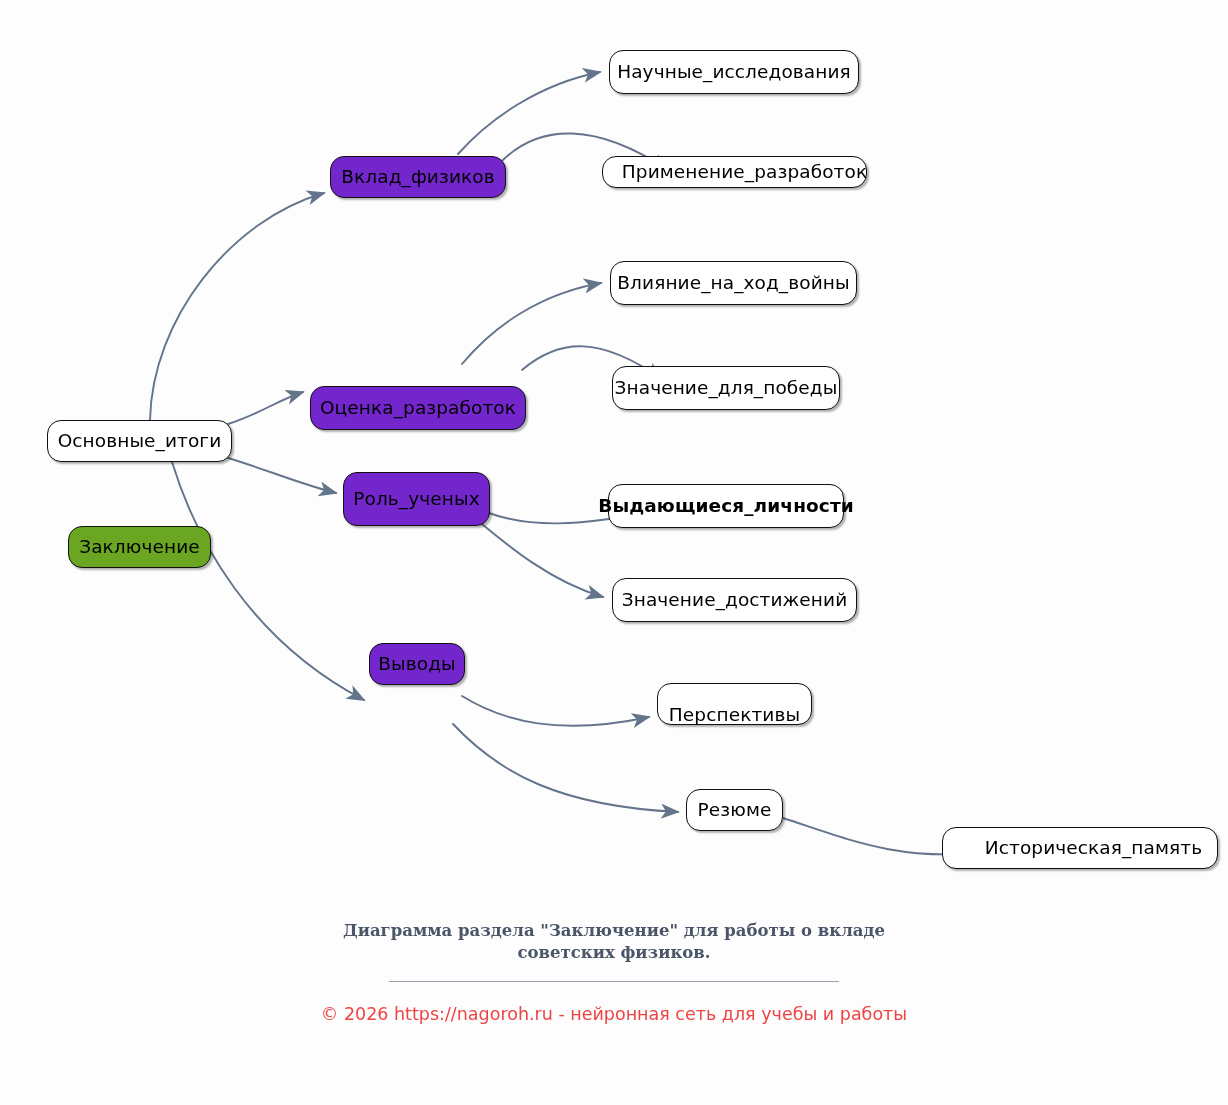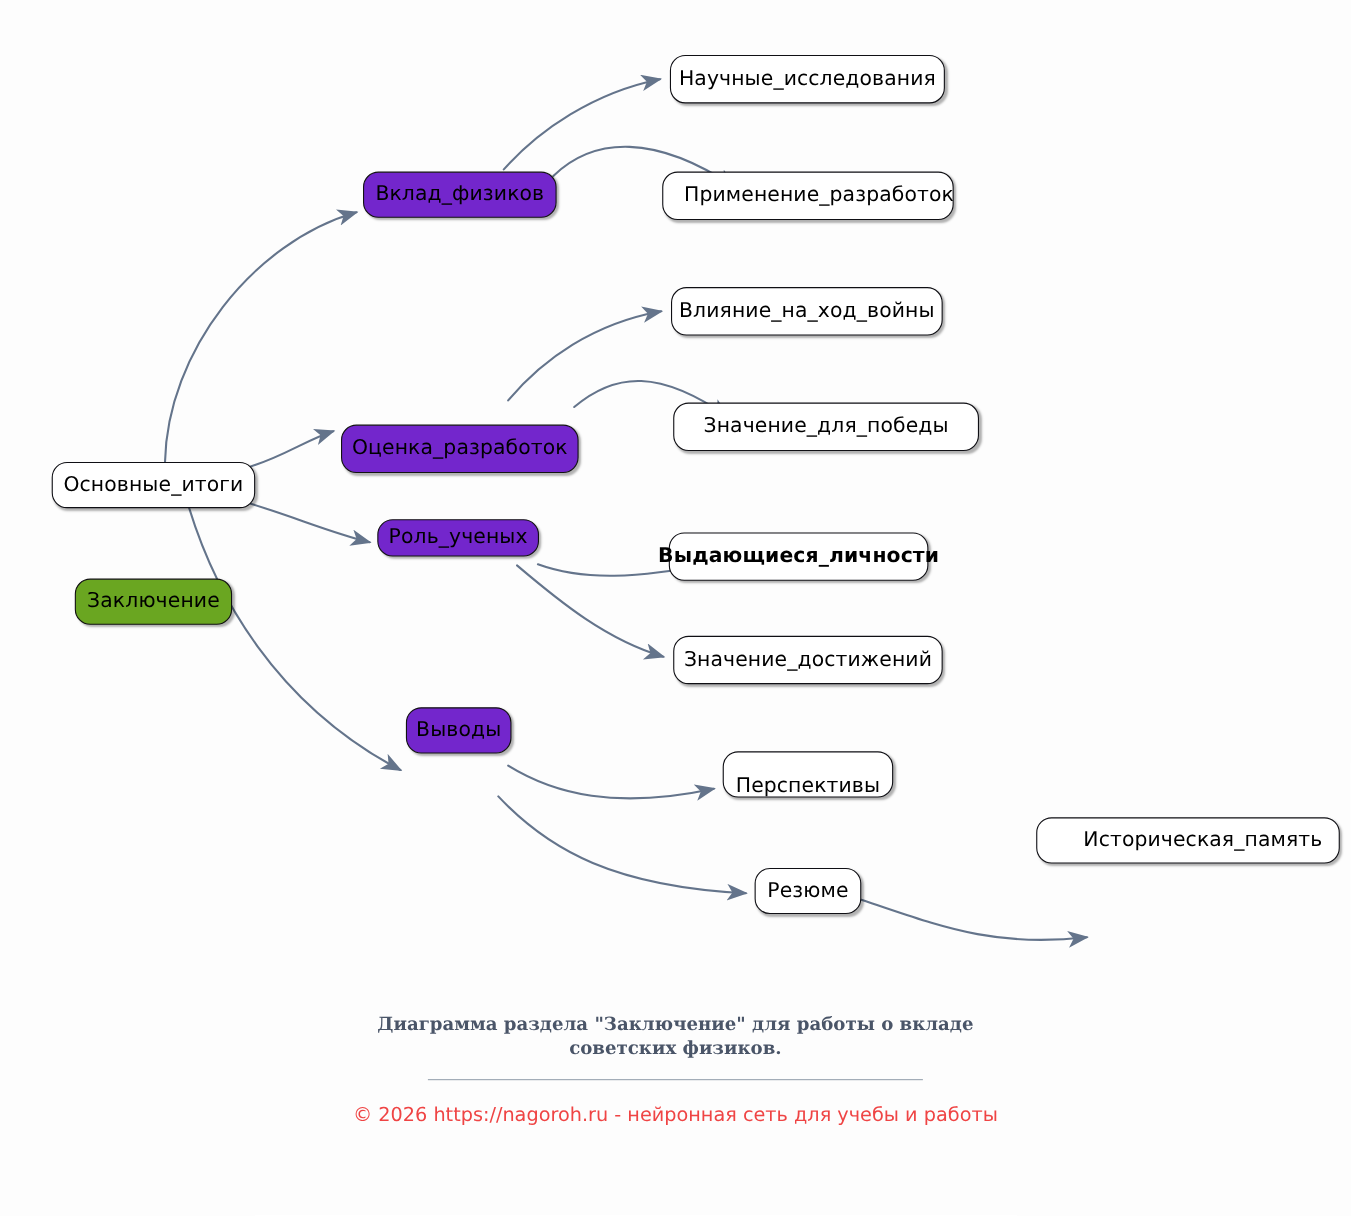--- a/index.html
+++ b/index.html
@@ -121,51 +121,51 @@
       </div>
       <div class="node section" style="left: 68px; top: 526px; width: 143px; height: 42px;">
         <span>Заключение</span>
       </div>
       <div class="node branch" style="left: 330px; top: 156px; width: 176px; height: 42px; align-items: center;">
         <span>Вклад_физиков</span>
       </div>
       <div class="node branch" style="left: 310px; top: 386px; width: 216px; height: 44px;">
         <span>Оценка_разработок</span>
       </div>
-      <div class="node branch" style="left: 343px; top: 472px; width: 147px; height: 34px;">
+      <div class="node branch" style="left: 343px; top: 472px; width: 147px; height: 54px;">
         <span>Роль_ученых</span>
       </div>
       <div class="node branch" style="left: 369px; top: 643px; width: 96px; height: 42px;">
         <span>Выводы</span>
       </div>
       <div class="node leaf" style="left: 609px; top: 50px; width: 250px; height: 44px;">
         <span>Научные_исследования</span>
       </div>
-      <div class="node leaf" style="left: 602px; top: 156px; width: 265px; height: 44px; padding-left: 20px;">
+      <div class="node leaf" style="left: 602px; top: 156px; width: 265px; height: 32px; padding-left: 20px;">
         <span>Применение_разработок</span>
       </div>
       <div class="node leaf" style="left: 610px; top: 261px; width: 247px; height: 44px;">
         <span>Влияние_на_ход_войны</span>
       </div>
-      <div class="node leaf" style="left: 612px; top: 366px; width: 278px; height: 44px;">
+      <div class="node leaf" style="left: 612px; top: 366px; width: 228px; height: 44px;">
         <span>Значение_для_победы</span>
       </div>
       <div class="node leaf" style="left: 608px; top: 484px; width: 236px; height: 44px; font-weight: bold;">
         <span>Выдающиеся_личности</span>
       </div>
       <div class="node leaf" style="left: 612px; top: 578px; width: 245px; height: 44px;">
         <span>Значение_достижений</span>
       </div>
       <div class="node leaf" style="left: 657px; top: 683px; width: 155px; height: 42px; align-items: flex-end;">
         <span>Перспективы</span>
       </div>
       <div class="node leaf" style="left: 686px; top: 789px; width: 97px; height: 42px;">
         <span>Резюме</span>
       </div>
-      <div class="node leaf" style="left: 942px; top: 743px; width: 276px; height: 42px; padding-left: 27px;">
+      <div class="node leaf" style="left: 942px; top: 827px; width: 276px; height: 42px; padding-left: 27px;">
         <span>Историческая_память</span>
       </div>
     </div>
 
   <div id="footer" style="top:920px;">
     <p class="caption">Диаграмма раздела "Заключение" для работы о вкладе советских физиков.</p>
     <div class="divider"></div>
     <p class="copyright">© 2026 https://nagoroh.ru - нейронная сеть для учебы и работы</p>
   </div>
 

